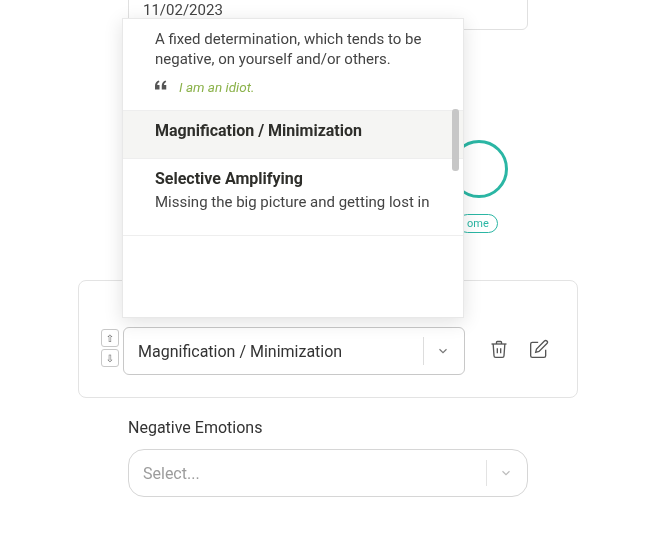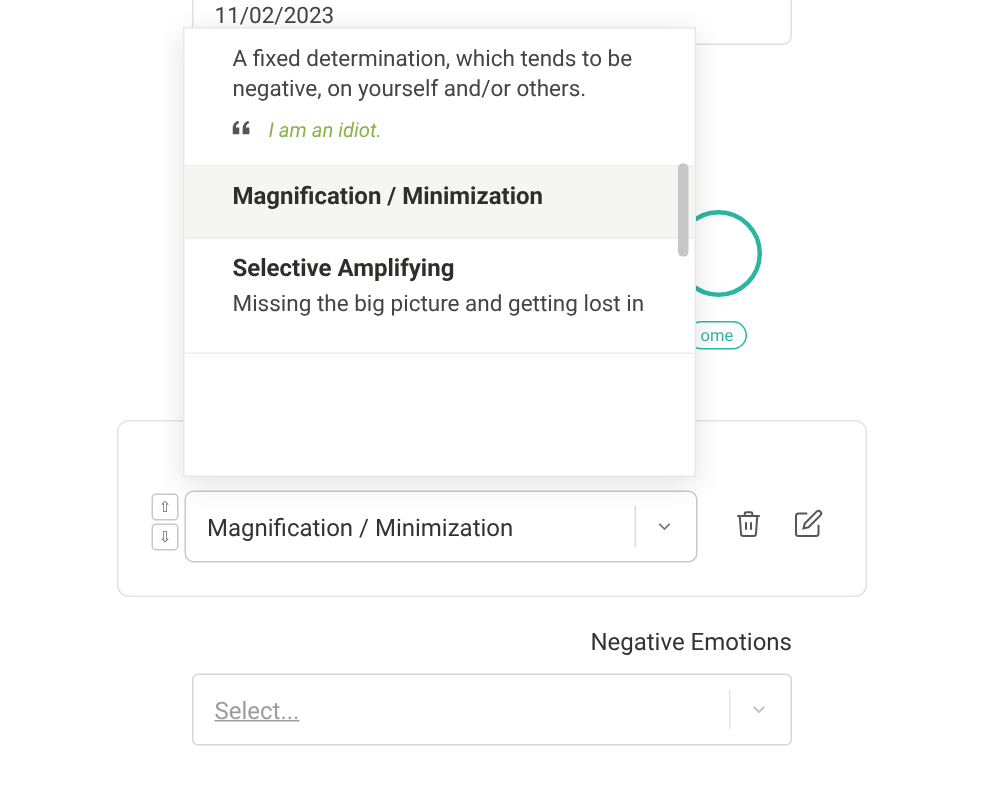--- a/index.html
+++ b/index.html
@@ -188,39 +188,37 @@
     color: #555;
   }
   .icon-btn svg { width: 100%; height: 100%; stroke: currentColor; fill: none; stroke-width: 1.6; }
 
   
   .neg-block {
     position: absolute;
     top: 418px;
     left: 128px;
     width: 400px;
-    text-align: right;
   }
   .neg-label {
     font-size: 16px;
     color: #333;
     margin-bottom: 12px;
   }
   .neg-select {
     width: 100%;
     height: 48px;
     border: 1px solid #d6d6d6;
-    border-radius: 4px;
+    border-radius: 16px;
     display: flex;
     align-items: center;
     padding: 0 14px;
     color: #9c9c9c;
     font-size: 16px;
     background: #fff;
-    text-decoration: underline;
   }
   .neg-select .chev {
     margin-left: auto;
     padding-left: 12px;
     border-left: 1px solid #e3e3e3;
     height: 55%;
     display: flex;
     align-items: center;
     color: #bcbcbc;
   }

